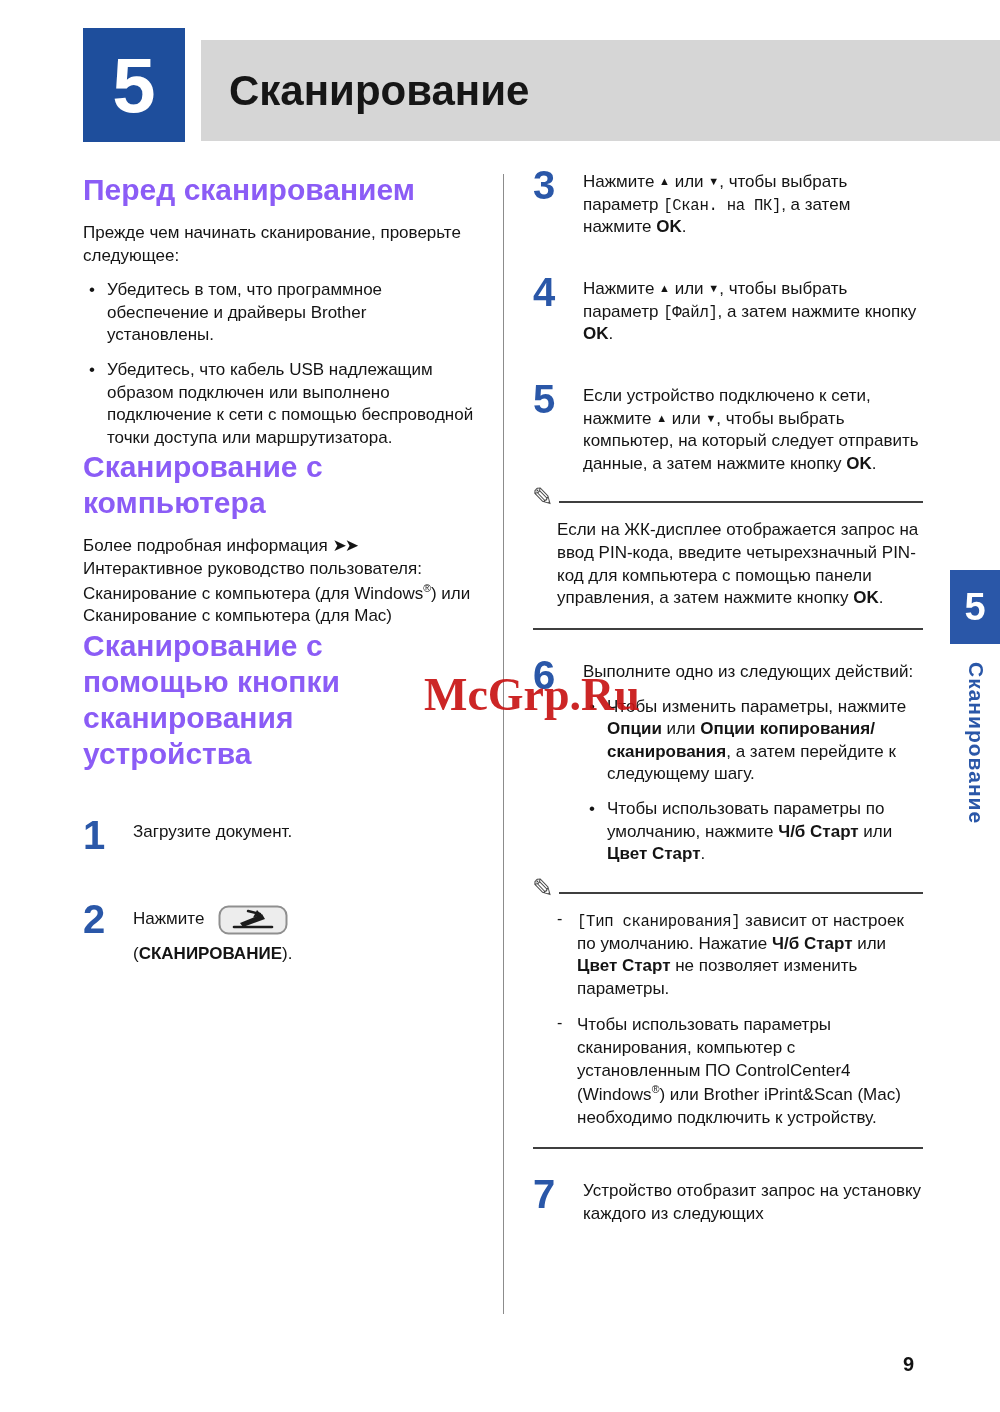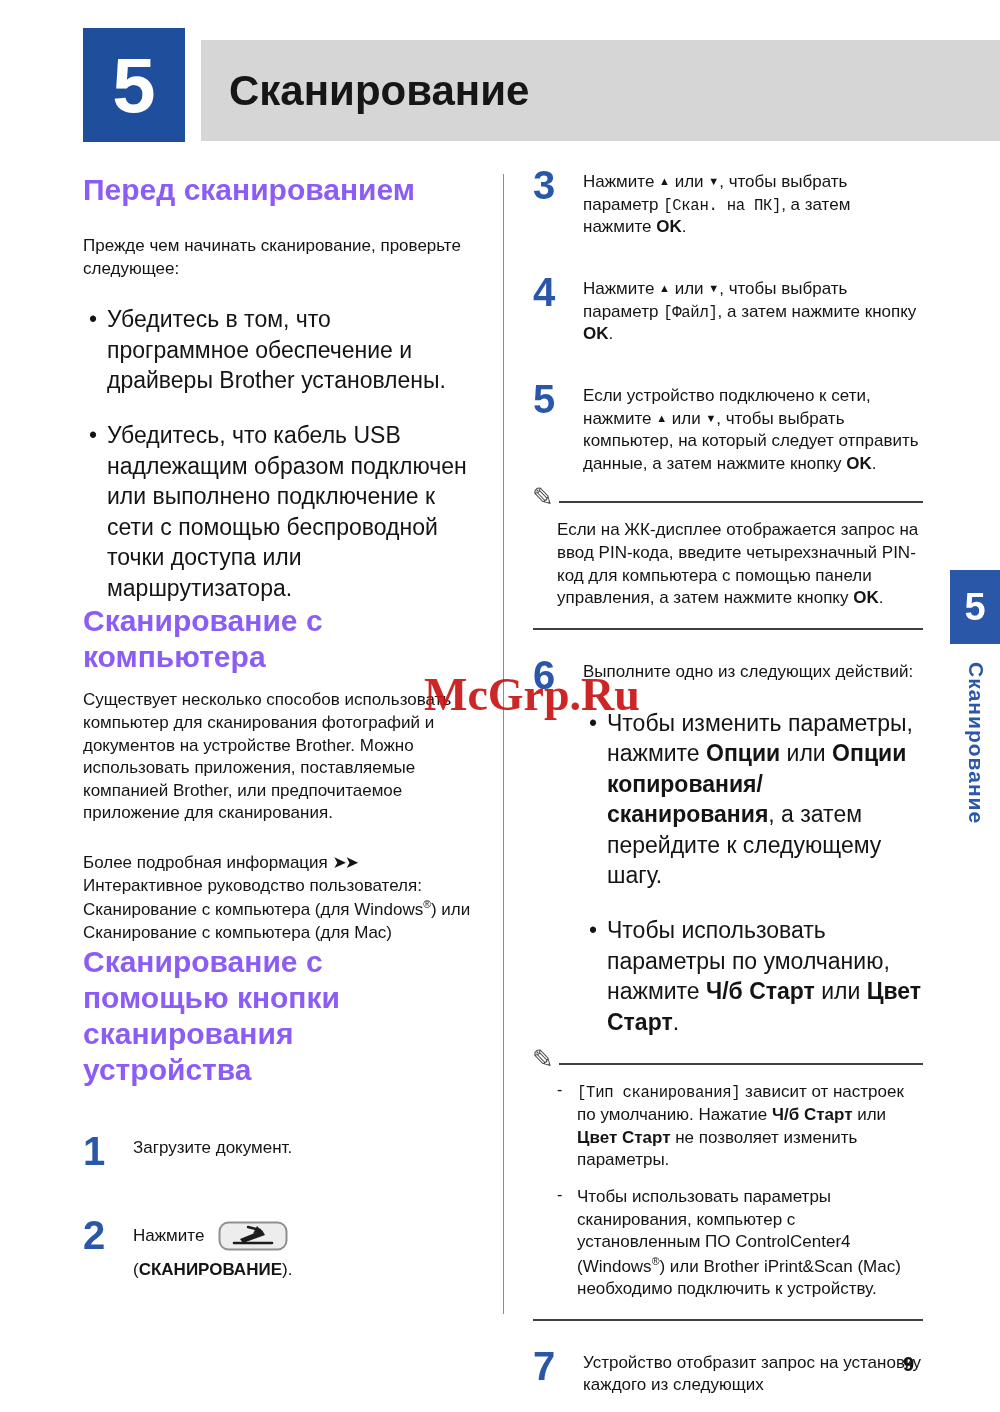--- a/index.html
+++ b/index.html
@@ -22,24 +22,24 @@
 
   .divider { position:absolute; left:503px; top:174px; width:1px; height:1140px; background:#8c8c8c; }
 
   .col-left  { position:absolute; left:83px;  top:172px; width:392px; }
   .col-right { position:absolute; left:533px; top:166px; width:390px; }
 
   h2.sec { font-size:30px; line-height:1.2; font-weight:bold; color:#8b5cf6; margin:0 0 14px; }
   .sec-gap { margin-top:48px; }
   .narrow { max-width:330px; }
   .body { font-size:17px; line-height:1.33; color:#141414; }
-  .mt { margin-top:27px; }
+  .mt { margin-top:14px; }
 
   ul.dots { list-style:none; margin-top:12px; }
-  ul.dots li { position:relative; padding-left:24px; margin-top:24px; font-size:23px; line-height:1.33; }
+  ul.dots li { position:relative; padding-left:24px; margin-top:12px; font-size:17px; line-height:1.33; }
   ul.dots li::before { content:"•"; position:absolute; left:6px; }
 
   .step { display:flex; gap:16px; margin-bottom:34px; }
   .step-num { flex:0 0 34px; font-size:40px; font-weight:bold; color:#2a57a8; line-height:0.95; }
   .step-body { font-size:17px; line-height:1.33; padding-top:5px; flex:1; }
 
   .note { position:relative; border-top:2px solid #3f3f3f; border-bottom:2px solid #3f3f3f;
           padding:16px 0 18px 24px; margin:4px 0 26px; }
   .pencil { position:absolute; left:-6px; top:-19px; background:#fff; padding:0 5px;
             font-size:26px; color:#4a4a4a; line-height:1; }
@@ -90,21 +90,20 @@
   <div class="col-left">
 
     <h2 class="sec">Перед сканированием</h2>
     <p class="body mt">Прежде чем начинать сканирование, проверьте следующее:</p>
     <ul class="dots">
       <li>Убедитесь в том, что программное обеспечение и драйверы Brother установлены.</li>
       <li>Убедитесь, что кабель USB надлежащим образом подключен или выполнено подключение к сети с помощью беспроводной точки доступа или маршрутизатора.</li>
     </ul>
 
     <h2 class="sec sec-gap">Сканирование с компьютера</h2>
-    <p class="body">Существует несколько способов использовать компьютер для сканирования фотографий и документов на устройстве Brother. Можно использовать приложения, поставляемые компанией Brother, или предпочитаемое приложение для сканирования.</p>
     <p class="body mt"><span>Более подробная информация </span><span class="arrows">➤➤</span><span> </span><span class="i">Интерактивное руководство пользователя</span><span>: </span><span class="i">Сканирование с компьютера (для Windows</span><span class="sup">®</span><span class="i">) или Сканирование с компьютера (для Mac)</span></p>
 
     <h2 class="sec sec-gap narrow">Сканирование с помощью кнопки сканирования устройства</h2>
 
     <div class="step" style="margin-top:44px;">
       <div class="step-num">1</div>
       <div class="step-body">Загрузите документ.</div>
     </div>
 
     <div class="step" style="margin-top:46px;">

